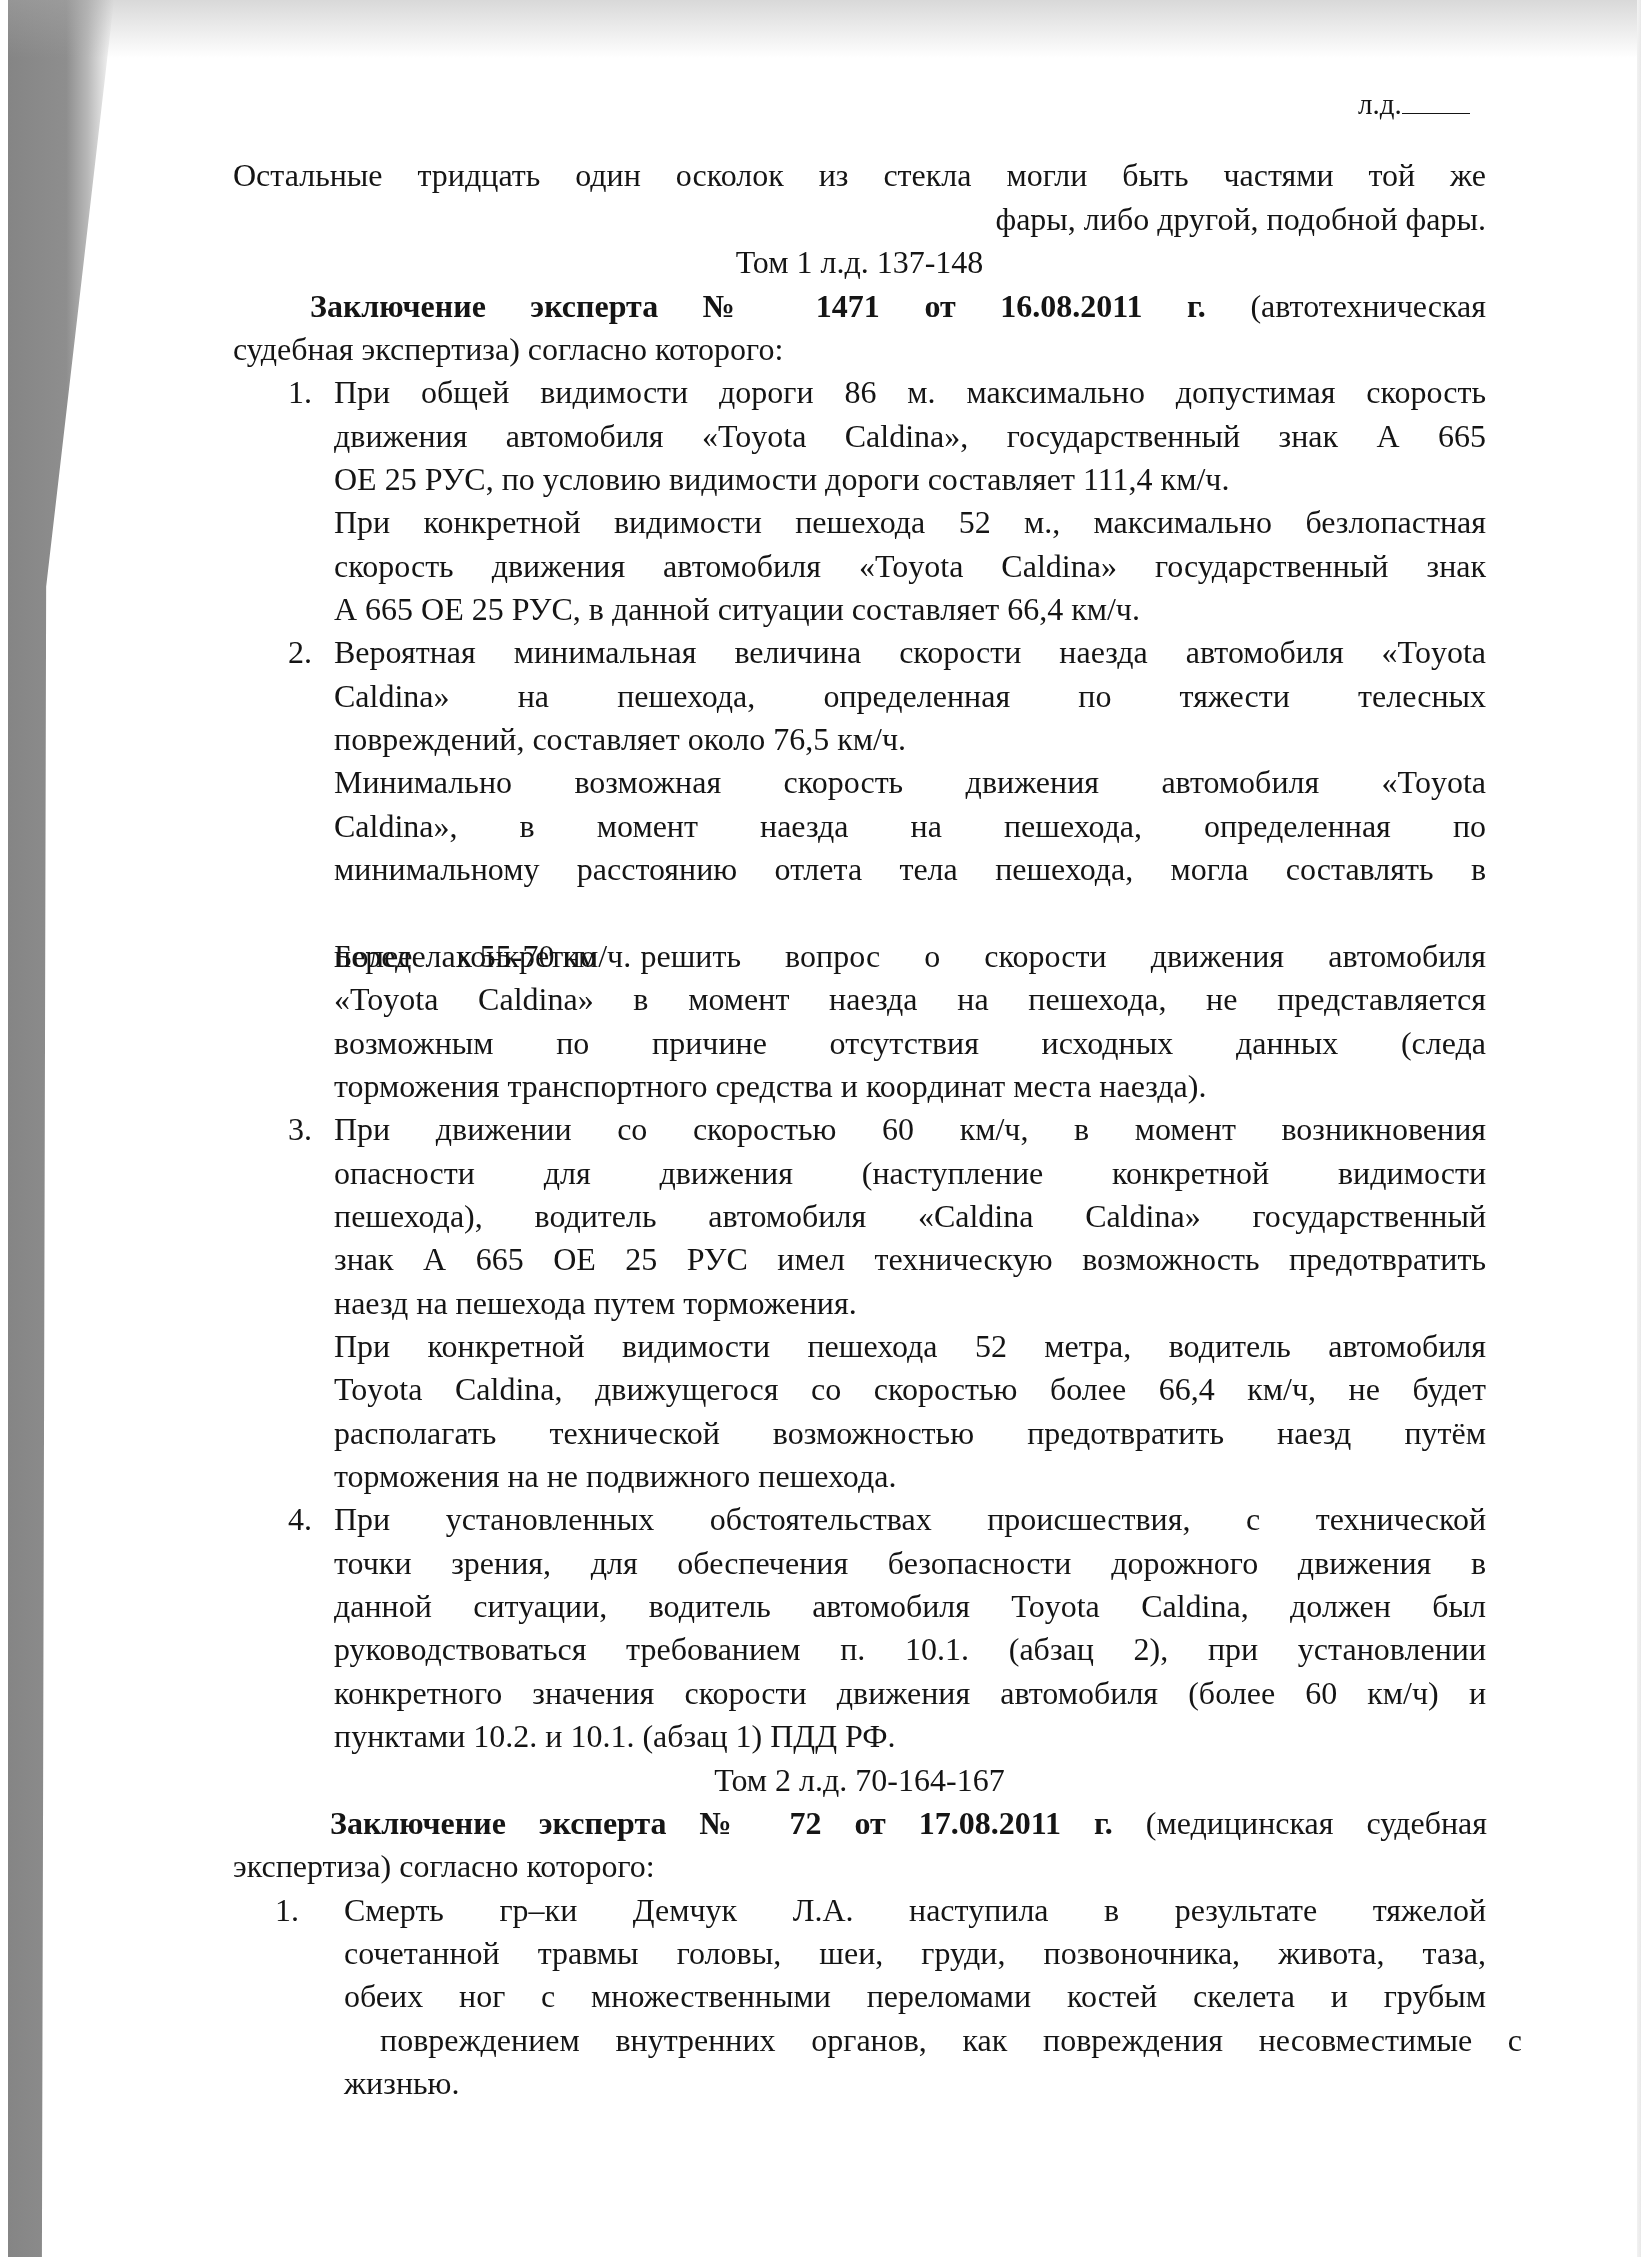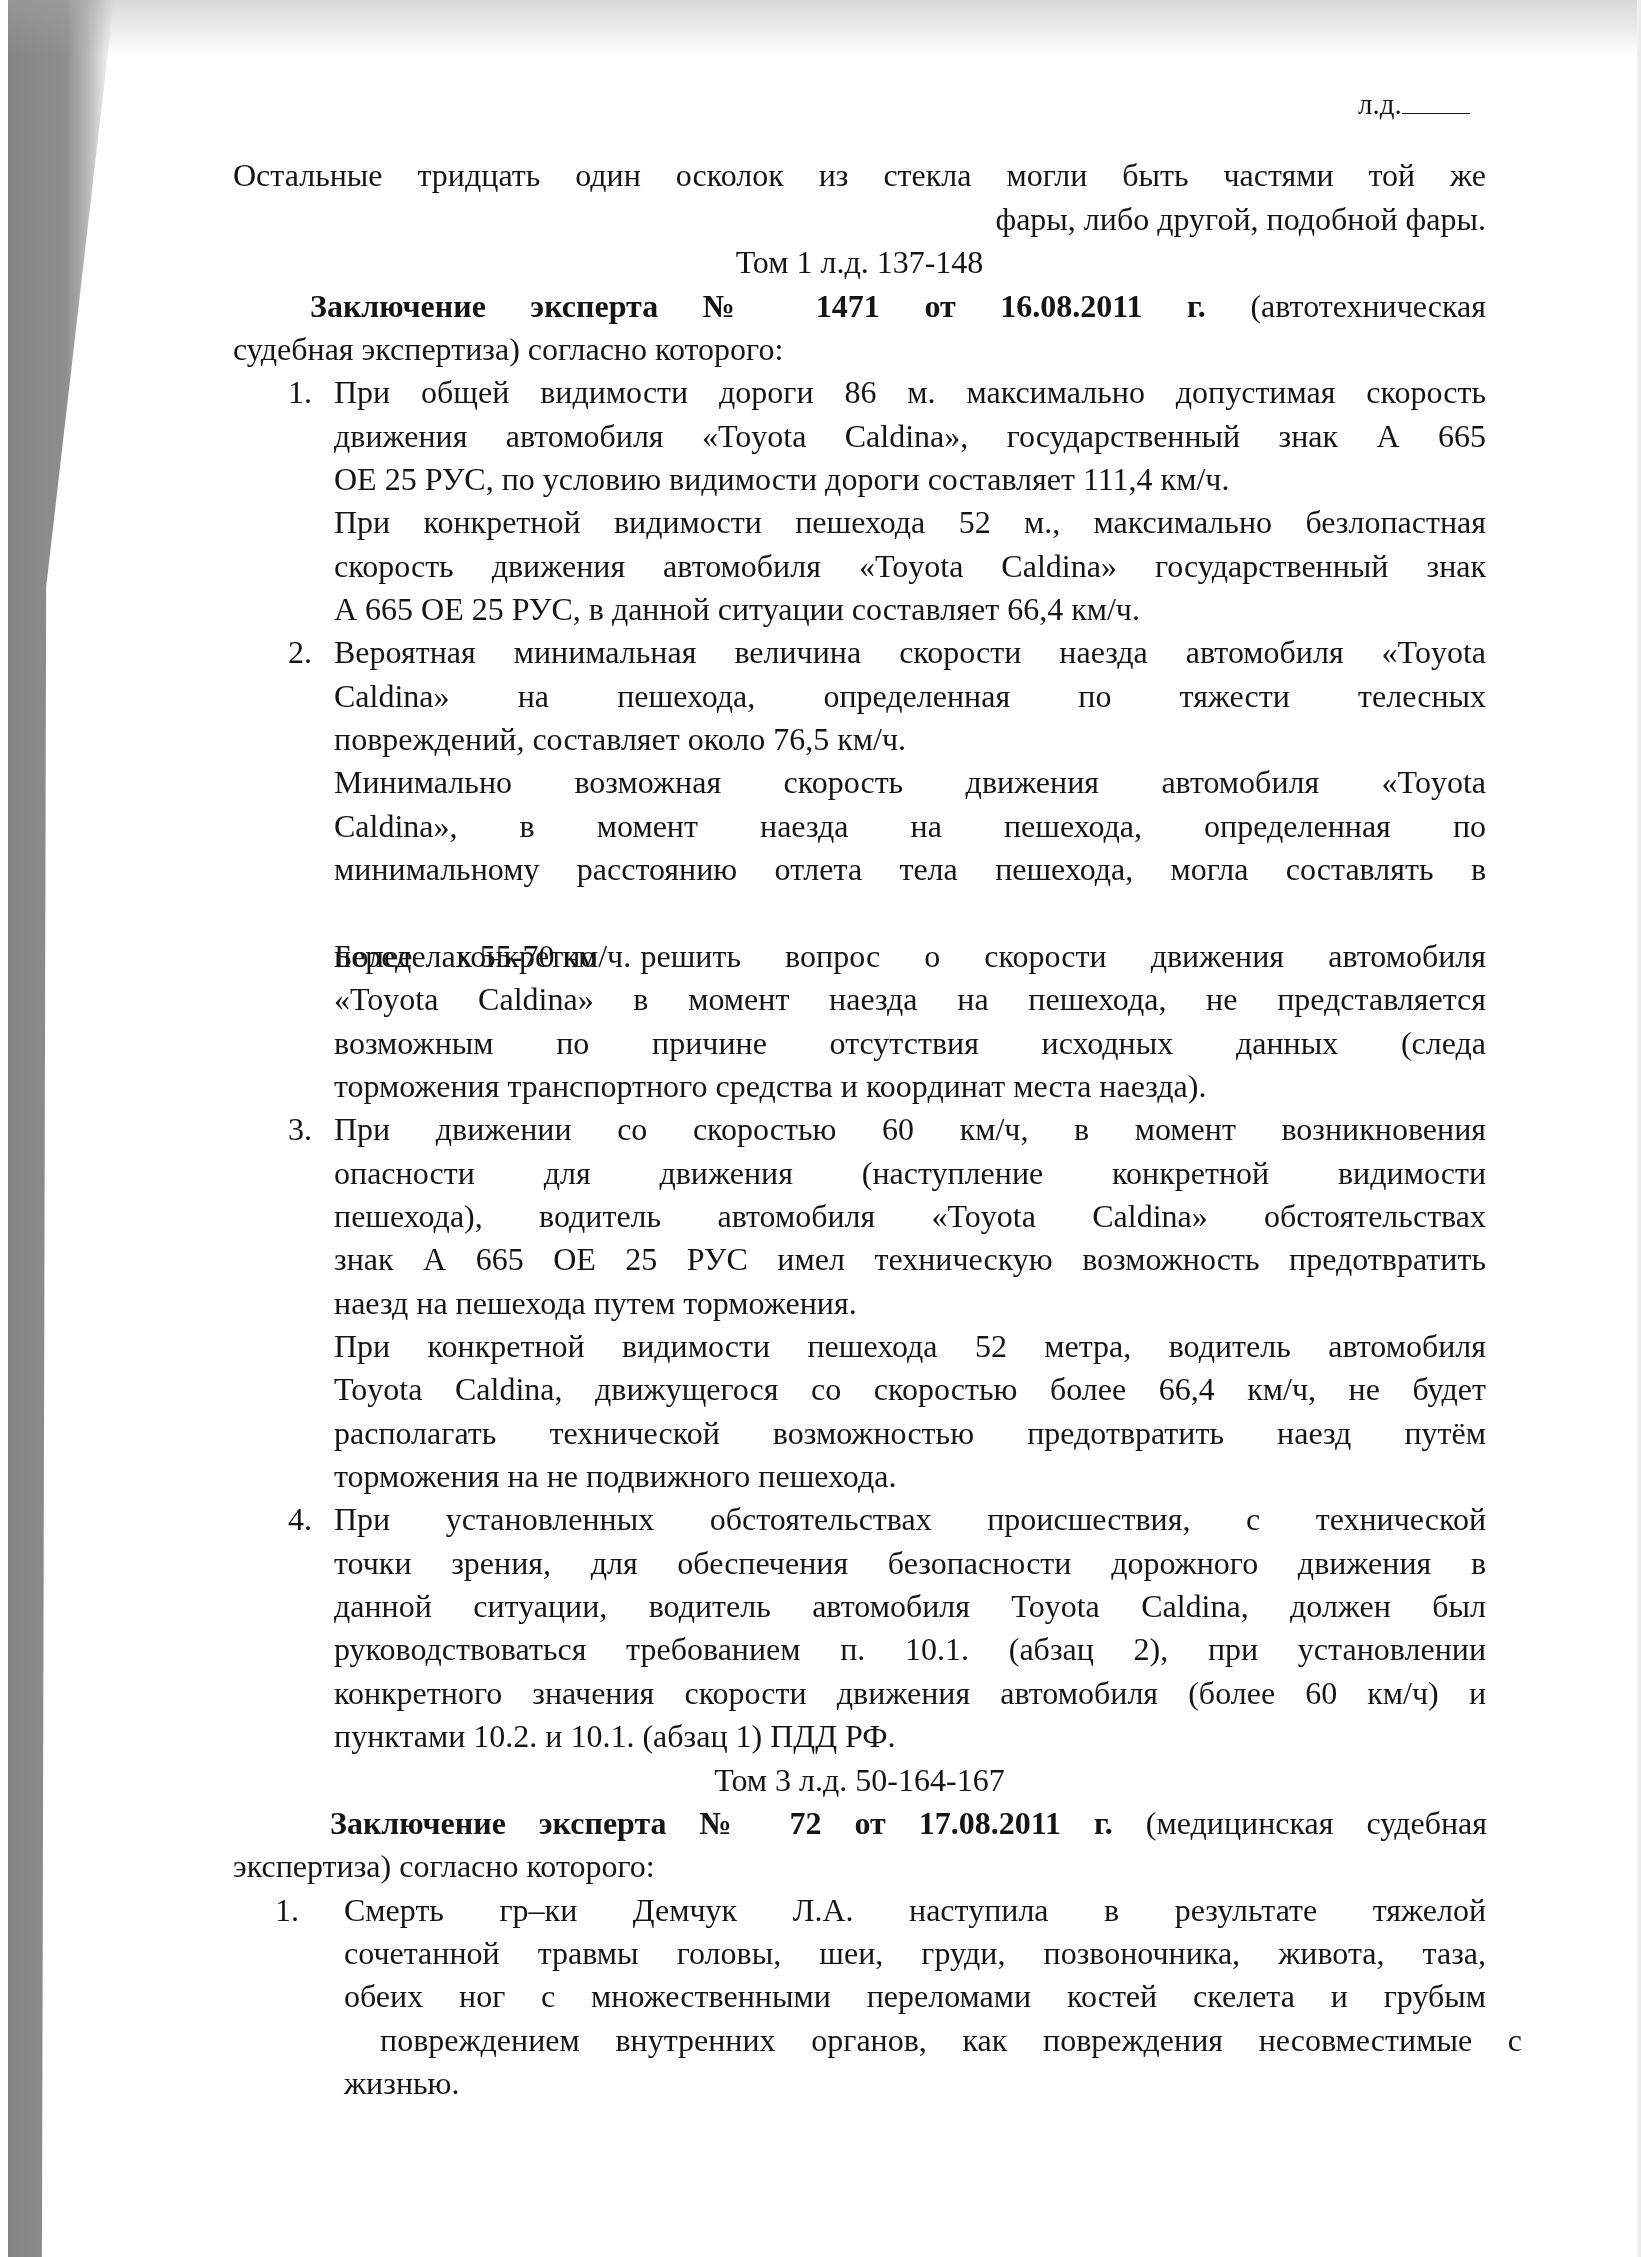--- a/index.html
+++ b/index.html
@@ -68,35 +68,35 @@
       <div class="line j" style="top: 805px; left: 326px; width: 1152px;">Caldina», в момент наезда на пешехода, определенная по</div>
       <div class="line j" style="top: 848px; left: 326px; width: 1152px;">минимальному расстоянию отлета тела пешехода, могла составлять в</div>
       <div class="line l" style="top: 891px; left: 326px; width: 1152px; margin-top: 44px;">переделах 55-70 км/ч.</div>
       <div class="line j" style="top: 935px; left: 326px; width: 1152px;">Более конкретно решить вопрос о скорости движения автомобиля</div>
       <div class="line j" style="top: 978px; left: 326px; width: 1152px;">«Toyota Caldina» в момент наезда на пешехода, не представляется</div>
       <div class="line j" style="top: 1022px; left: 326px; width: 1152px;">возможным по причине отсутствия исходных данных (следа</div>
       <div class="line l" style="top: 1065px; left: 326px; width: 1152px;">торможения транспортного средства и координат места наезда).</div>
       <div class="num" style="top: 1108px; left: 280px;">3.</div>
       <div class="line j" style="top: 1108px; left: 326px; width: 1152px;">При движении со скоростью 60 км/ч, в момент возникновения</div>
       <div class="line j" style="top: 1152px; left: 326px; width: 1152px;">опасности для движения (наступление конкретной видимости</div>
-      <div class="line j" style="top: 1195px; left: 326px; width: 1152px;">пешехода), водитель автомобиля «Toyota Caldina» обстоятельствах</div>
+      <div class="line j" style="top: 1195px; left: 326px; width: 1152px;">пешехода), водитель автомобиля «Caldina Caldina» государственный</div>
       <div class="line j" style="top: 1238px; left: 326px; width: 1152px;">знак А 665 ОЕ 25 РУС имел техническую возможность предотвратить</div>
       <div class="line l" style="top: 1282px; left: 326px; width: 1152px;">наезд на пешехода путем торможения.</div>
       <div class="line j" style="top: 1325px; left: 326px; width: 1152px;">При конкретной видимости пешехода 52 метра, водитель автомобиля</div>
       <div class="line j" style="top: 1368px; left: 326px; width: 1152px;">Toyota Caldina, движущегося со скоростью более 66,4 км/ч, не будет</div>
       <div class="line j" style="top: 1412px; left: 326px; width: 1152px;">располагать технической возможностью предотвратить наезд путём</div>
       <div class="line l" style="top: 1455px; left: 326px; width: 1152px;">торможения на не подвижного пешехода.</div>
       <div class="num" style="top: 1498px; left: 280px;">4.</div>
       <div class="line j" style="top: 1498px; left: 326px; width: 1152px;">При установленных обстоятельствах происшествия, с технической</div>
       <div class="line j" style="top: 1542px; left: 326px; width: 1152px;">точки зрения, для обеспечения безопасности дорожного движения в</div>
       <div class="line j" style="top: 1585px; left: 326px; width: 1152px;">данной ситуации, водитель автомобиля Toyota Caldina, должен был</div>
       <div class="line j" style="top: 1628px; left: 326px; width: 1152px;">руководствоваться требованием п. 10.1. (абзац 2), при установлении</div>
       <div class="line j" style="top: 1672px; left: 326px; width: 1152px;">конкретного значения скорости движения автомобиля (более 60 км/ч) и</div>
       <div class="line l" style="top: 1715px; left: 326px; width: 1152px;">пунктами 10.2. и 10.1. (абзац 1) ПДД РФ.</div>
-      <div class="line c" style="top: 1759px; left: 225px; width: 1253px;">Том 3 л.д. 50-164-167</div>
+      <div class="line c" style="top: 1759px; left: 225px; width: 1253px;">Том 2 л.д. 70-164-167</div>
       <div class="line j" style="top: 1802px; left: 322px; width: 1157px;"><span><span class="b">Заключение эксперта № 72 от 17.08.2011 г.</span><span> (медицинская судебная</span></span></div>
       <div class="line l" style="top: 1845px; left: 225px; width: 1253px;">экспертиза) согласно которого:</div>
       <div class="num" style="top: 1889px; left: 267px;">1.</div>
       <div class="line j" style="top: 1889px; left: 336px; width: 1142px;">Смерть гр–ки Демчук Л.А. наступила в результате тяжелой</div>
       <div class="line j" style="top: 1932px; left: 336px; width: 1142px;">сочетанной травмы головы, шеи, груди, позвоночника, живота, таза,</div>
       <div class="line j" style="top: 1975px; left: 336px; width: 1142px;">обеих ног с множественными переломами костей скелета и грубым</div>
       <div class="line j" style="top: 2019px; left: 336px; width: 1142px; margin-left: 36px;">повреждением внутренних органов, как повреждения несовместимые с</div>
       <div class="line l" style="top: 2062px; left: 336px; width: 1142px;">жизнью.</div>
     </div>
 </div>

